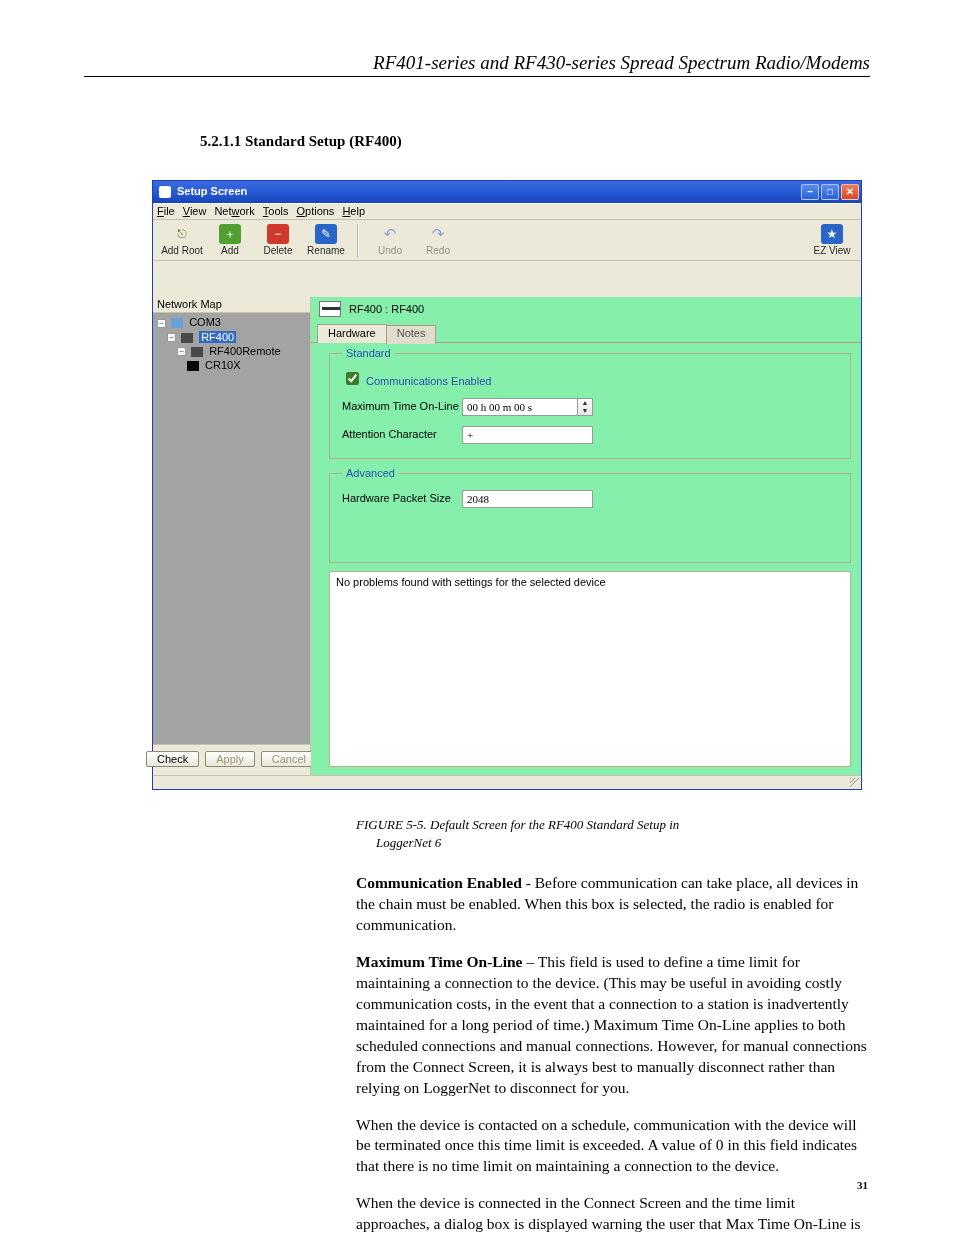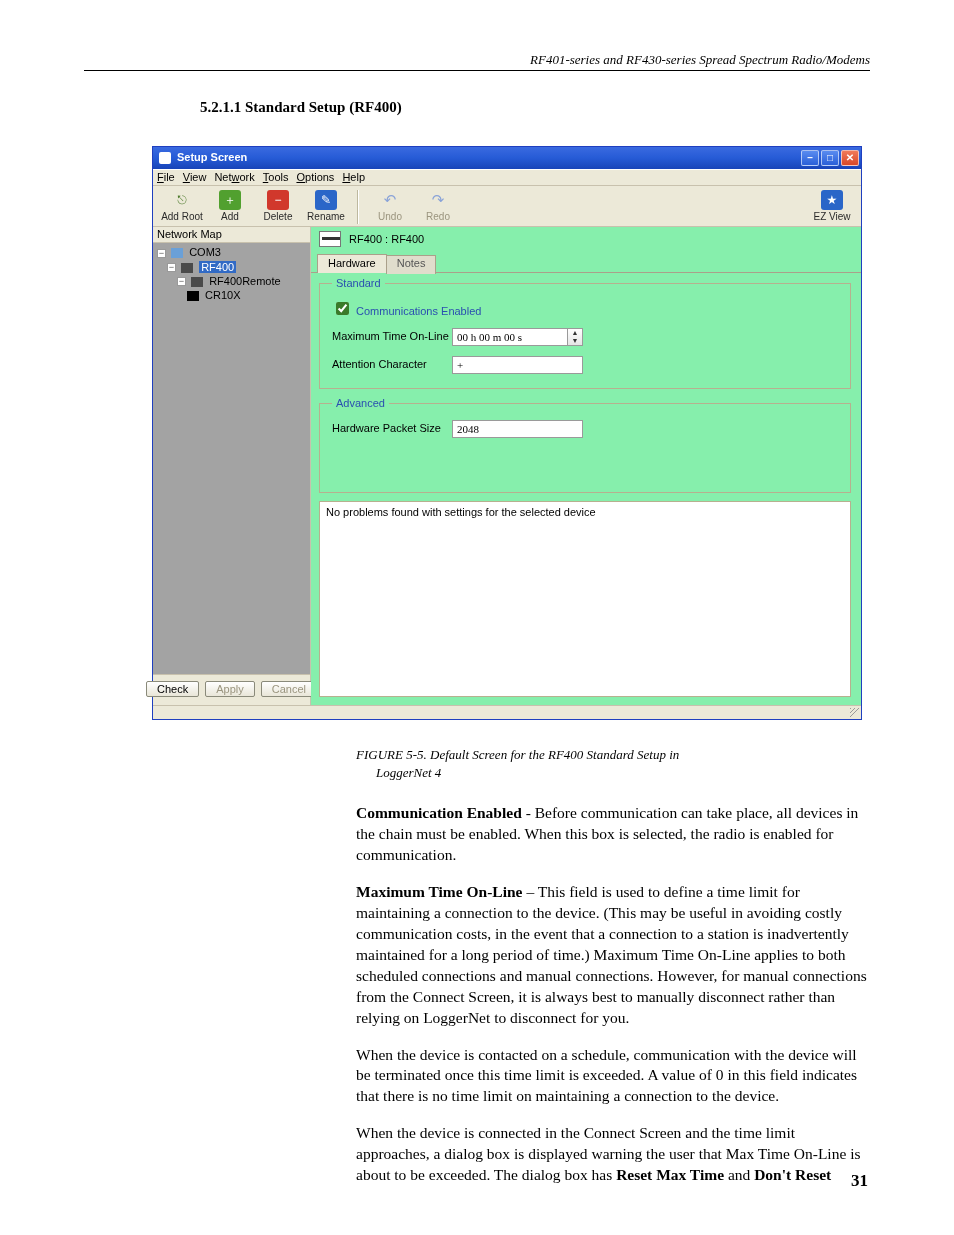--- a/index.html
+++ b/index.html
@@ -11,24 +11,24 @@
     font-family: "Times New Roman", Times, serif;
     color: #000;
     position: relative;
   }
   .page {
     padding: 52px 84px 40px 84px;
   }
   .running-head {
     text-align: right;
     font-style: italic;
-    font-size: 13px;
+    font-size: 19px;
     border-bottom: 1px solid #000;
     padding-bottom: 2px;
-    margin-bottom: 28px;
+    margin-bottom: 56px;
   }
   .section-heading {
     font-weight: bold;
     font-size: 15px;
     margin: 0 0 30px 116px;
   }
 
   
   .win {
     width: 710px;
@@ -109,20 +109,21 @@
     border-right: 1px solid #fff;
     margin: 0 6px;
   }
   .toolbar .grow { flex: 1; }
   .ezview .ic { background:#2a66c8; color:#fff; }
 
   .content {
     display: flex;
     height: 478px;
     background: #ece9d8;
+    margin-top: 36px;
   }
   .leftpane {
     width: 158px;
     border-right: 1px solid #c8c1ad;
     background: #ece9d8;
     display: flex;
     flex-direction: column;
     font-size: 11px;
   }
   .tree-label {
@@ -204,21 +205,21 @@
     border-bottom:none;
     background:#ece9d8;
     position:relative;
     top:1px;
     margin-right:-1px;
   }
   .tab.inactive { background:#e0ddcc; color:#555; top:2px; padding-top:1px; }
 
   .panelbody {
     flex:1;
-    padding:4px 10px 8px 8px;
+    padding:4px 10px 8px 18px;
     display:flex; flex-direction:column;
   }
   fieldset.fs {
     border:1px solid #b7b08f;
     margin:0 0 8px 0;
     padding:8px 12px 14px 12px;
     font-size:11px;
   }
   fieldset.fs legend {
     color:#2a4fb0;
@@ -282,21 +283,21 @@
     margin: 0 0 16px 272px;
     font-size: 15.5px;
     line-height: 1.35;
     text-align: left;
   }
   .bodytext b { font-weight: bold; text-align: center; }
   .pagenum {
     position:absolute;
     bottom: 44px; right: 86px;
     font-weight: bold;
-    font-size: 17px;
+    font-size: 11px;
   }
 </style>
 </head>
 <body>
 
 <div class="page">
 
   <div class="running-head">RF401-series and RF430-series Spread Spectrum Radio/Modems</div>
 
   <div class="section-heading">5.2.1.1  Standard Setup (RF400)</div>
@@ -441,21 +442,21 @@
           </div>
         </div>
       </div>
     </div>
 
     <div class="statusbar"></div>
   </div>
 
   <div class="figure-caption">
     <span>FIGURE 5-5.  Default Screen for the RF400 Standard Setup in</span><br>
-    <span style="padding-left:20px">LoggerNet 4</span>
+    <span style="padding-left:20px">LoggerNet 6</span>
   </div>
 
   <p class="bodytext">
     <b>Communication Enabled</b><span> - Before communication can take place, all devices in the chain must be enabled.  When this box is selected, the radio is enabled for communication.</span>
   </p>
 
   <p class="bodytext">
     <b>Maximum Time On-Line</b><span> – This field is used to define a time limit for maintaining a connection to the device. (This may be useful in avoiding costly communication costs, in the event that a connection to a station is inadvertently maintained for a long period of time.) Maximum Time On-Line applies to both scheduled connections and manual connections. However, for manual connections from the Connect Screen, it is always best to manually disconnect rather than relying on LoggerNet to disconnect for you.</span>
   </p>
 

